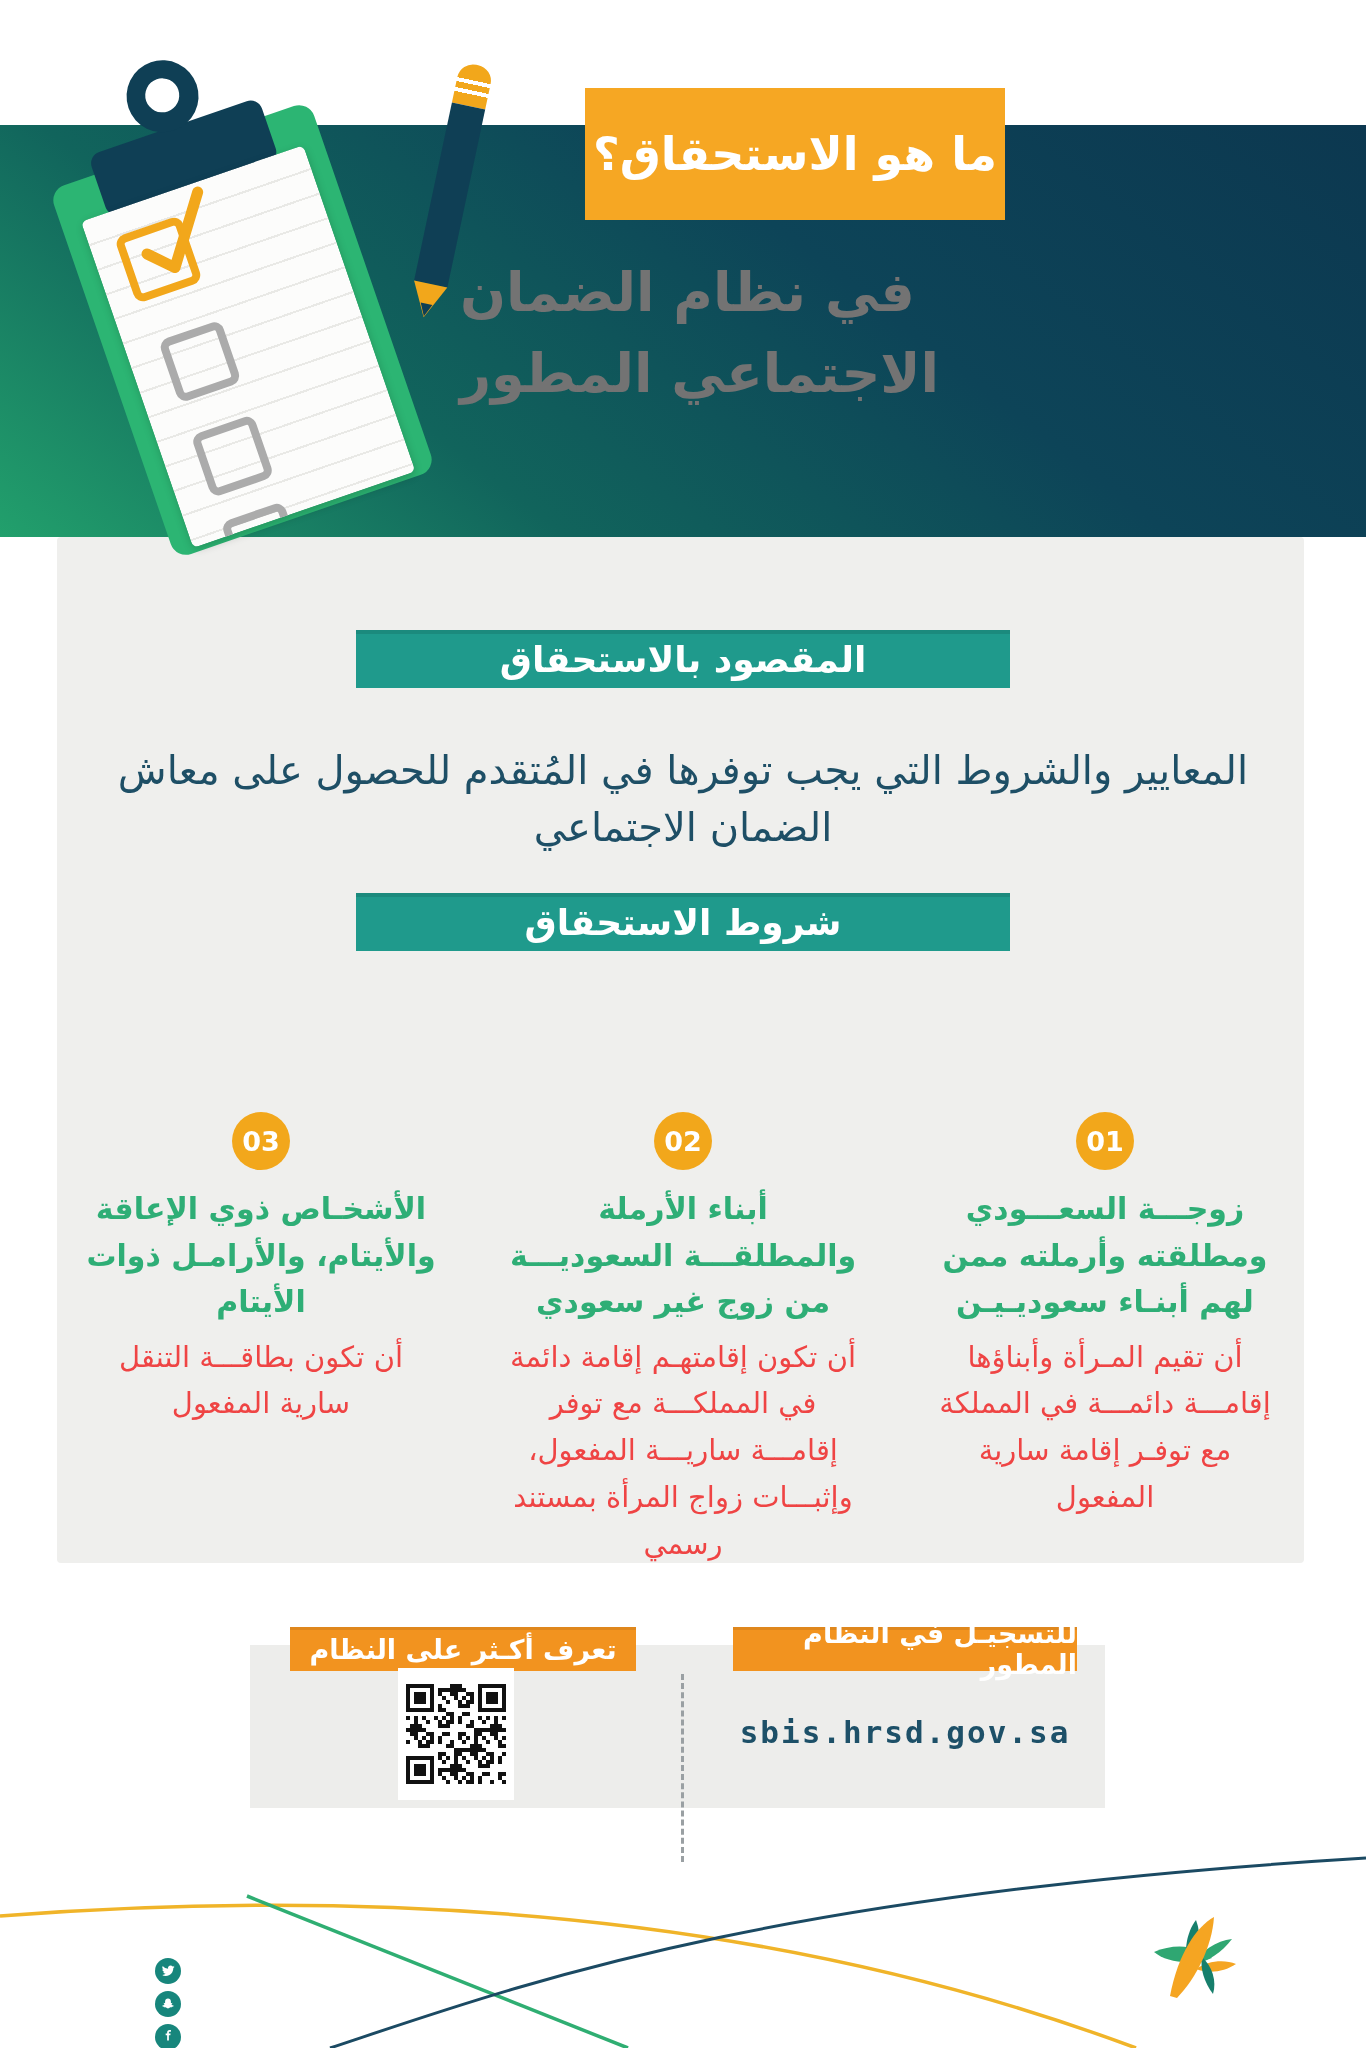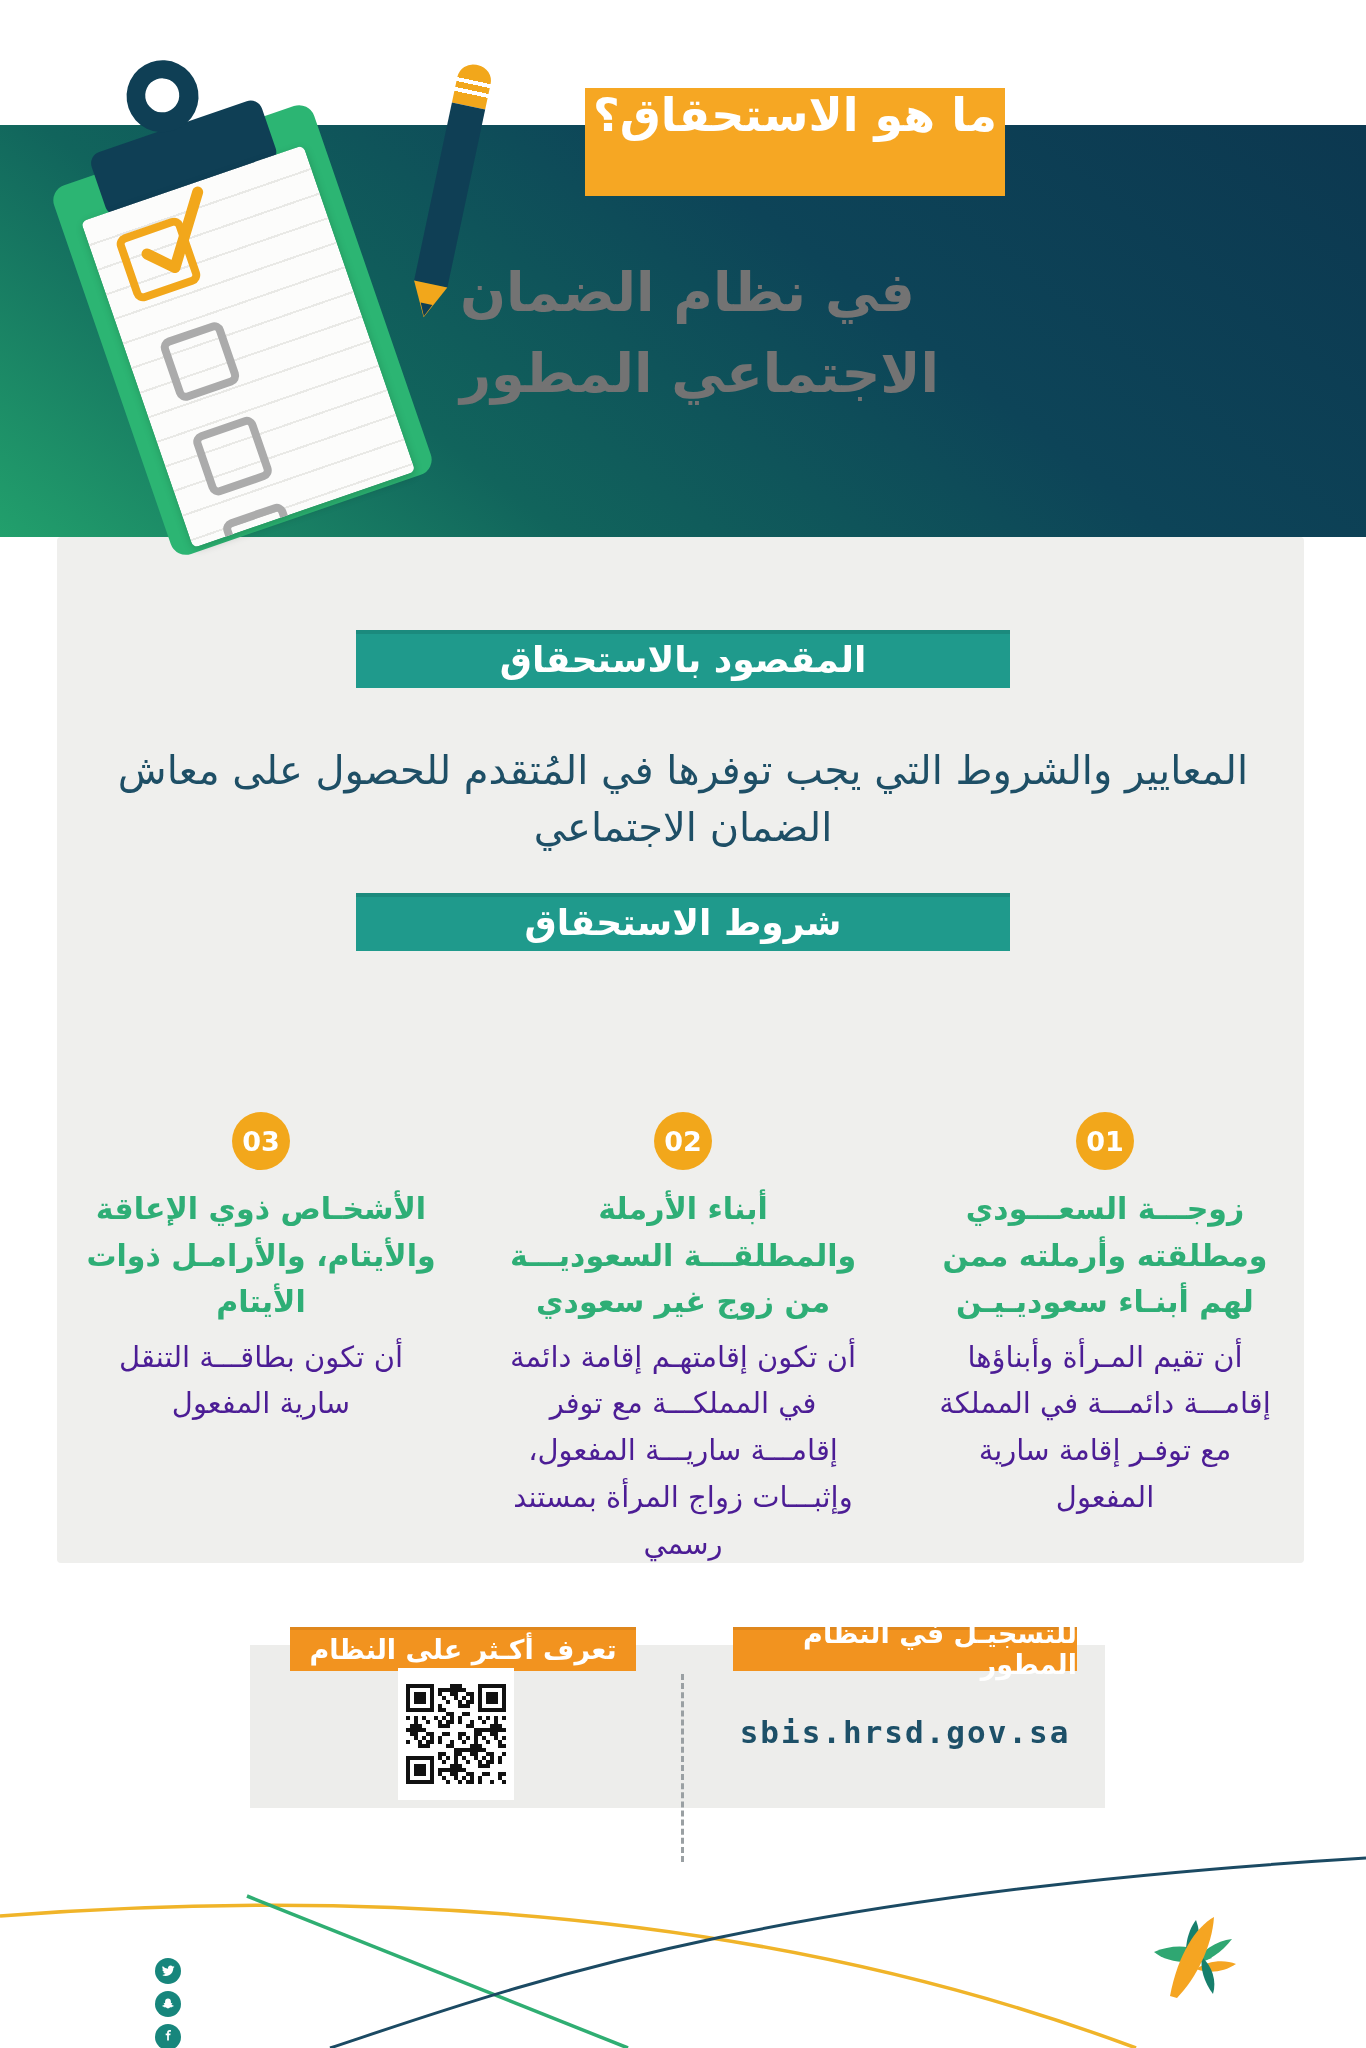--- a/index.html
+++ b/index.html
@@ -3,22 +3,22 @@
 <meta charset="utf-8">
 <style>
   html,body{margin:0;padding:0;background:#ffffff;}
   body{font-family:"DejaVu Sans", sans-serif;}
   .poster{position:relative;width:1366px;height:2048px;background:#ffffff;overflow:hidden;direction:rtl;}
   .abs{position:absolute;}
 
   
   .band{left:0;top:125px;width:1366px;height:412px;
     background:linear-gradient(38deg,#22a06c 0%,#11645c 30%,#0d4458 62%,#0c3850 100%);z-index:1;}
-  .header-tag{left:585px;top:88px;width:420px;height:108px;background:#F6A723;z-index:4;
-    color:#fff;font-weight:bold;font-size:46px;display:flex;justify-content:center;}
+  .header-tag{left:585px;top:88px;width:420px;height:132px;background:#F6A723;z-index:4;
+    color:#fff;font-weight:bold;font-size:46px;display:flex;align-items:center;justify-content:center;}
   .header-sub{left:460px;top:252px;width:546px;z-index:4;color:#737373;font-weight:bold;
     font-size:54px;line-height:1.5;text-align:left;}
 
   
   .clipboard{left:50px;top:40px;width:460px;height:560px;z-index:3;}
   .pencil{position:absolute;left:382px;top:22px;width:34px;height:272px;transform:rotate(12deg);z-index:5;}
   .pencil .eraser{position:absolute;left:0;top:0;width:34px;height:42px;border-radius:16px 16px 0 0;
     background:linear-gradient(#F2A71B 0 16px,#ffffff 16px 20px,#F2A71B 20px 26px,#ffffff 26px 30px,#F2A71B 30px 100%);}
   .pencil .shaft{position:absolute;left:0;top:42px;width:34px;height:182px;background:#0F3F55;}
   .pencil .tip{position:absolute;left:0;top:224px;width:0;height:0;
@@ -49,21 +49,21 @@
   .section-body{left:90px;width:1186px;text-align:center;color:#1E4F66;font-size:40px;line-height:1.42;z-index:3;}
   .body1{top:742px;}
   .body2{top:978px;}
 
   
   .cols{left:85px;top:1112px;width:1196px;display:flex;justify-content:space-between;z-index:3;}
   .col{width:352px;text-align:center;}
   .num-circle{width:58px;height:58px;border-radius:50%;background:#F2A71B;margin:0 auto 16px auto;
     color:#fff;font-weight:bold;font-size:27px;display:flex;align-items:center;justify-content:center;}
   .col-heading{color:#2EAE76;font-weight:bold;font-size:30px;line-height:1.55;}
-  .col-body{color:#4c1d95;font-size:29px;line-height:1.62;margin-top:8px;}
+  .col-body{color:#ef4444;font-size:29px;line-height:1.62;margin-top:8px;}
 
   
   .bottom-panel{left:250px;top:1645px;width:855px;height:163px;background:#EDEDEB;z-index:2;}
   .cta-banner{height:44px;background:#F2931F;box-shadow:inset 0 3px 0 rgba(0,0,0,.08);color:#fff;
     font-weight:bold;font-size:27px;display:flex;align-items:center;justify-content:center;z-index:3;}
   .cta-learn{left:290px;top:1627px;width:346px;}
   .cta-register{left:733px;top:1627px;width:344px;}
   .qr-card{left:398px;top:1668px;width:116px;height:132px;background:#ffffff;z-index:3;
     display:flex;align-items:center;justify-content:center;}
   .dashed-sep{left:681px;top:1674px;height:188px;width:0;border-left:3px dashed #9AA0A3;z-index:3;}

